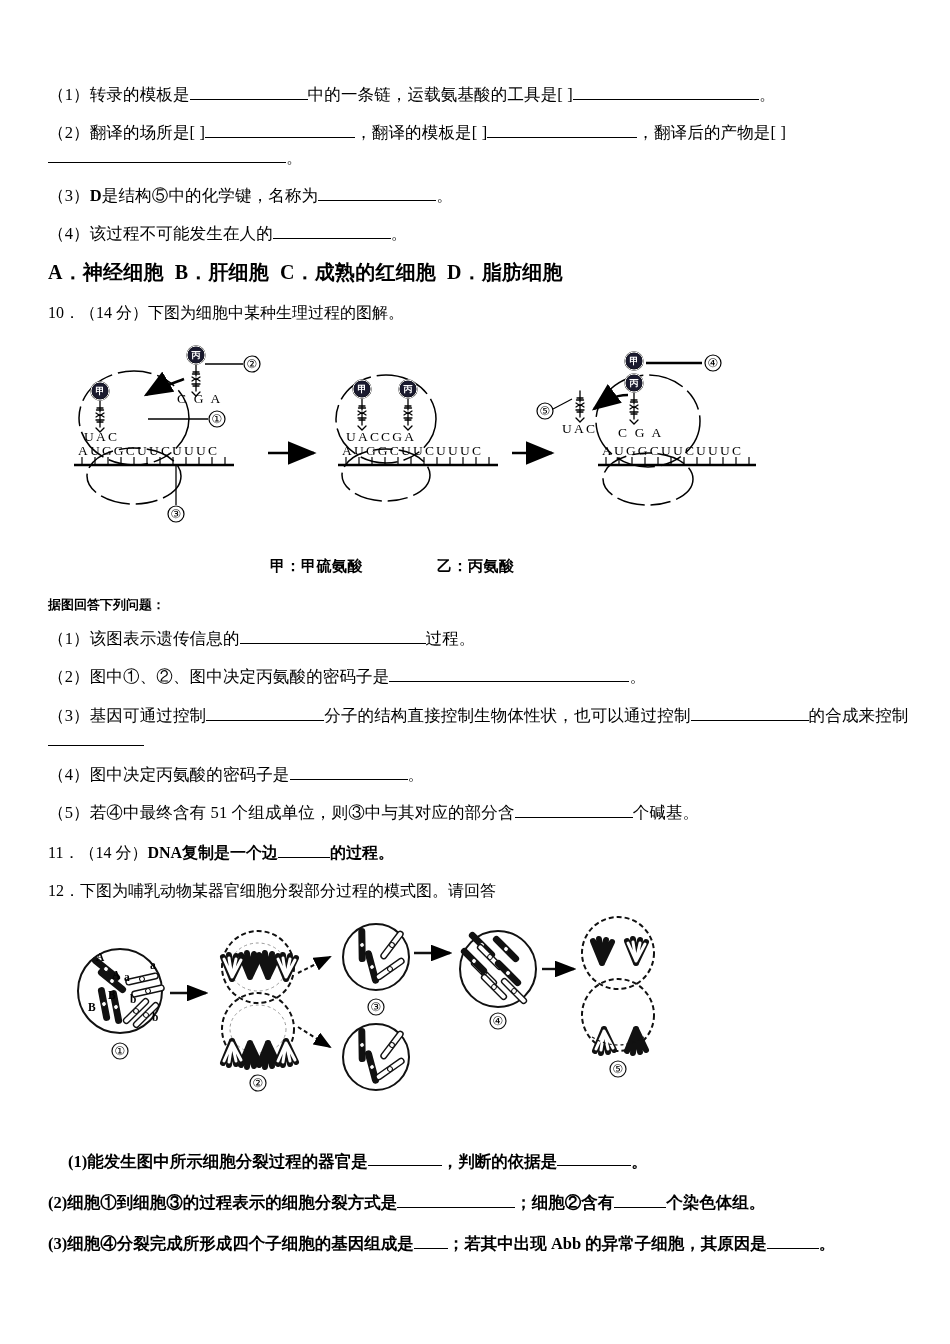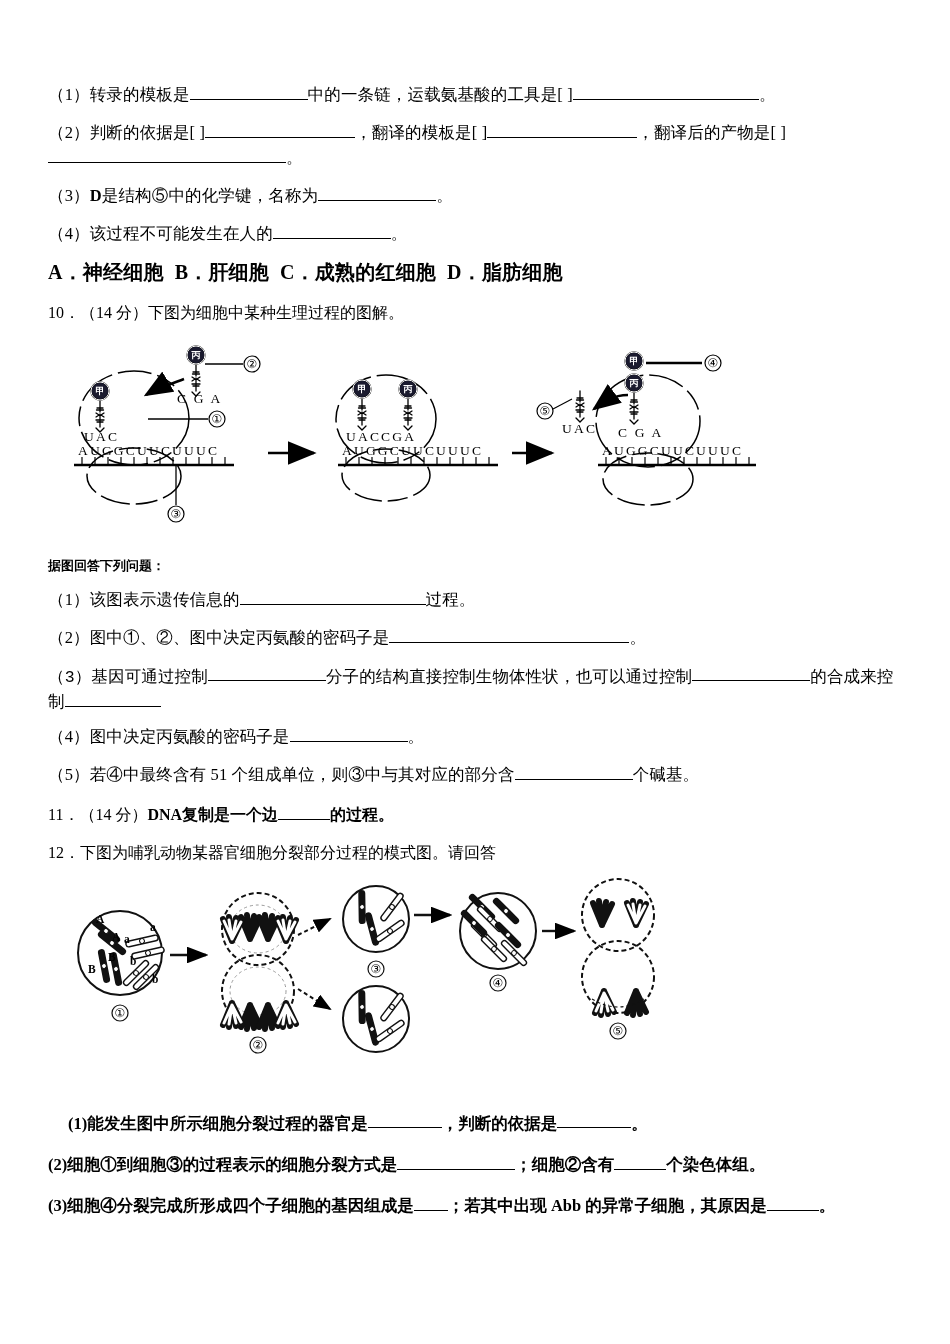--- a/index.html
+++ b/index.html
@@ -28,21 +28,21 @@
     top: 82px;
     width: 862px;
   }
   .qline {
     font-size: 16.5px;
     line-height: 1.52;
     margin: 0 0 13px 0;
     letter-spacing: 0.15px;
     white-space: normal;
   }
-  .qline.tight { margin-bottom: 9px; font-family: Liberation Mono, monospace; }
+  .qline.tight { margin-bottom: 9px; }
   .bold { font-weight: bold; }
   .blank {
     display: inline-block;
     border-bottom: 1.3px solid #000;
     vertical-align: baseline;
     height: 1em;
   }
   .b-xs { width: 34px; }
   .b-sm { width: 52px; }
   .b-md { width: 74px; }
@@ -124,21 +124,21 @@
 <body>
 
 <div class="page">
  <div class="content">
 
   <div class="qline">
     <span>（1）</span><span>转录的模板是</span><span class="blank b-xl"></span><span>中的一条链，运载氨基酸的工具是[  ]</span><span class="blank b-wide"></span><span>。</span>
   </div>
 
   <div class="qline">
-    <span>（2）</span><span>判断的依据是[   ]</span><span class="blank b-xxl"></span><span>，翻译的模板是[   ]</span><span class="blank b-xxl"></span><span>，翻译后的产物是[   ]</span><span class="blank b-wide"></span><span class="blank b-sm"></span><span>。</span>
+    <span>（2）</span><span>翻译的场所是[   ]</span><span class="blank b-xxl"></span><span>，翻译的模板是[   ]</span><span class="blank b-xxl"></span><span>，翻译后的产物是[   ]</span><span class="blank b-wide"></span><span class="blank b-sm"></span><span>。</span>
   </div>
 
   <div class="qline">
     <span>（3）</span><span class="bold">D</span><span>是结构⑤中的化学键，名称为</span><span class="blank b-xl"></span><span>。</span>
   </div>
 
   <div class="qline">
     <span>（4）</span><span>该过程不可能发生在人的</span><span class="blank b-xl"></span><span>。</span>
   </div>
 
@@ -304,20 +304,23 @@
               <line x1="641" y1="124" x2="641" y2="132"></line>
           <line x1="654" y1="124" x2="654" y2="132"></line>
               <line x1="667" y1="124" x2="667" y2="132"></line>
           <line x1="680" y1="124" x2="680" y2="132"></line>
               <line x1="693" y1="124" x2="693" y2="132"></line>
         </g>
       </g>
     </svg>
   </div>
 
+  <div class="legend">
+    <span>甲：甲硫氨酸</span><span class="sp"></span><span>乙：丙氨酸</span>
+  </div>
 
   <div class="sub-head">据图回答下列问题：</div>
 
   <div class="qline">
     <span>（1）</span><span>该图表示遗传信息的</span><span class="blank b-wide"></span><span>过程。</span>
   </div>
 
   <div class="qline">
     <span>（2）</span><span>图中①、②、图中决定丙氨酸的密码子是</span><span class="blank b-huge"></span><span>。</span>
   </div>

